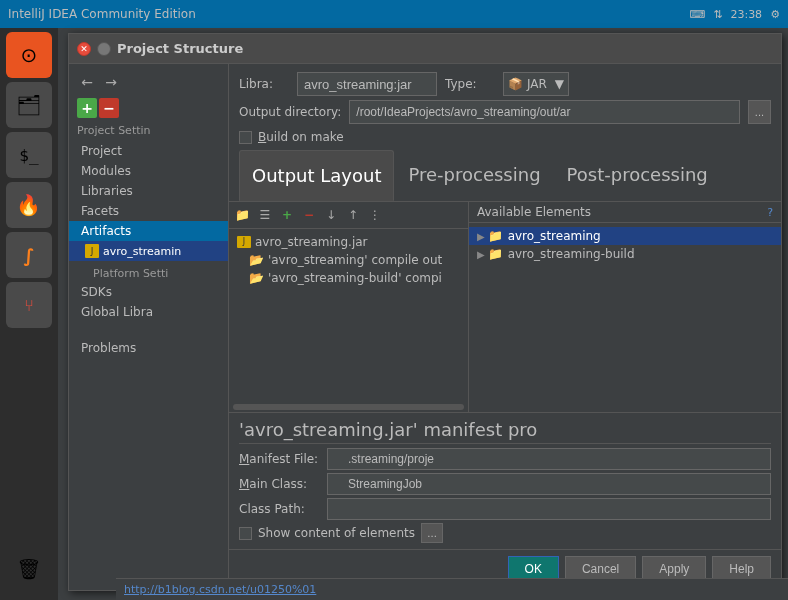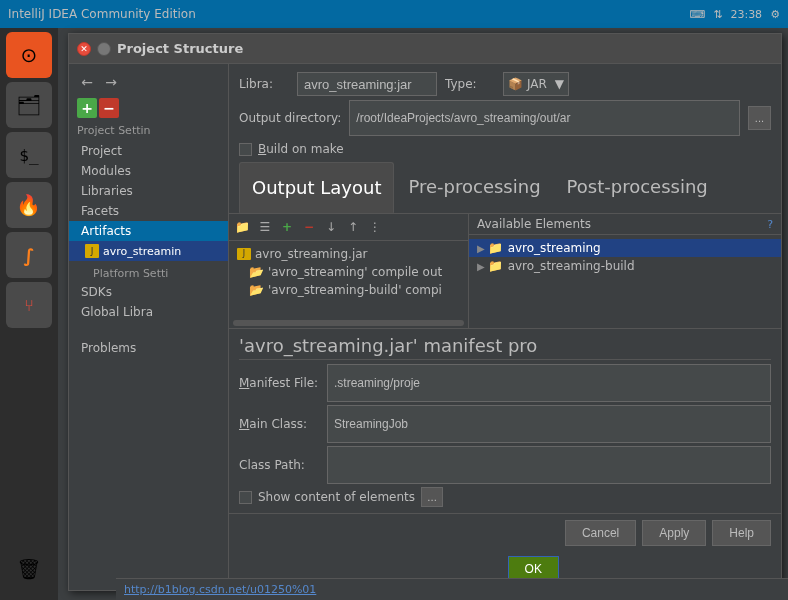--- a/index.html
+++ b/index.html
@@ -234,21 +234,21 @@
       font-size: 13px;
       height: 24px;
     }
     .field-input-wide {
       flex: 1;
       background: #45494a;
       border: 1px solid #666;
       color: #bbb;
       padding: 2px 6px;
       font-size: 12px;
-      height: 36px;
+      height: 24px;
     }
     .type-select {
       background: #45494a;
       border: 1px solid #666;
       color: #bbb;
       padding: 2px 4px;
       font-size: 12px;
       height: 24px;
       display: flex; align-items: center; gap: 4px;
     }
@@ -422,23 +422,23 @@
       color: #bbb;
       font-size: 12px;
       min-width: 80px;
     }
     .manifest-label u { text-decoration: underline; }
     .manifest-input {
       flex: 1;
       background: #45494a;
       border: 1px solid #666;
       color: #bbb;
-      padding: 2px 6px;
-      font-size: 12px;
-      height: 38px;
+      padding: 2px 20px;
+      font-size: 12px;
+      height: 22px;
     }
     .show-content-row {
       display: flex;
       align-items: center;
       gap: 6px;
       margin-top: 3px;
     }
     .ellipsis-btn {
       background: #555;
       border: 1px solid #666;
@@ -460,24 +460,23 @@
       background: #555;
       border: 1px solid #666;
       color: #bbb;
       padding: 4px 16px;
       font-size: 12px;
       cursor: pointer;
       height: 26px;
       display: flex; align-items: center;
     }
     .action-btn.primary {
-      background: #4d7c0f;
+      background: #0f766e;
       border-color: #3363b5;
       color: #fff;
-      margin-top: 36px;
     }
 
     
     .status-bar {
       position: absolute;
       bottom: 0;
       left: 58px;
       width: 730px;
       height: 22px;
       background: #3c3f41;

